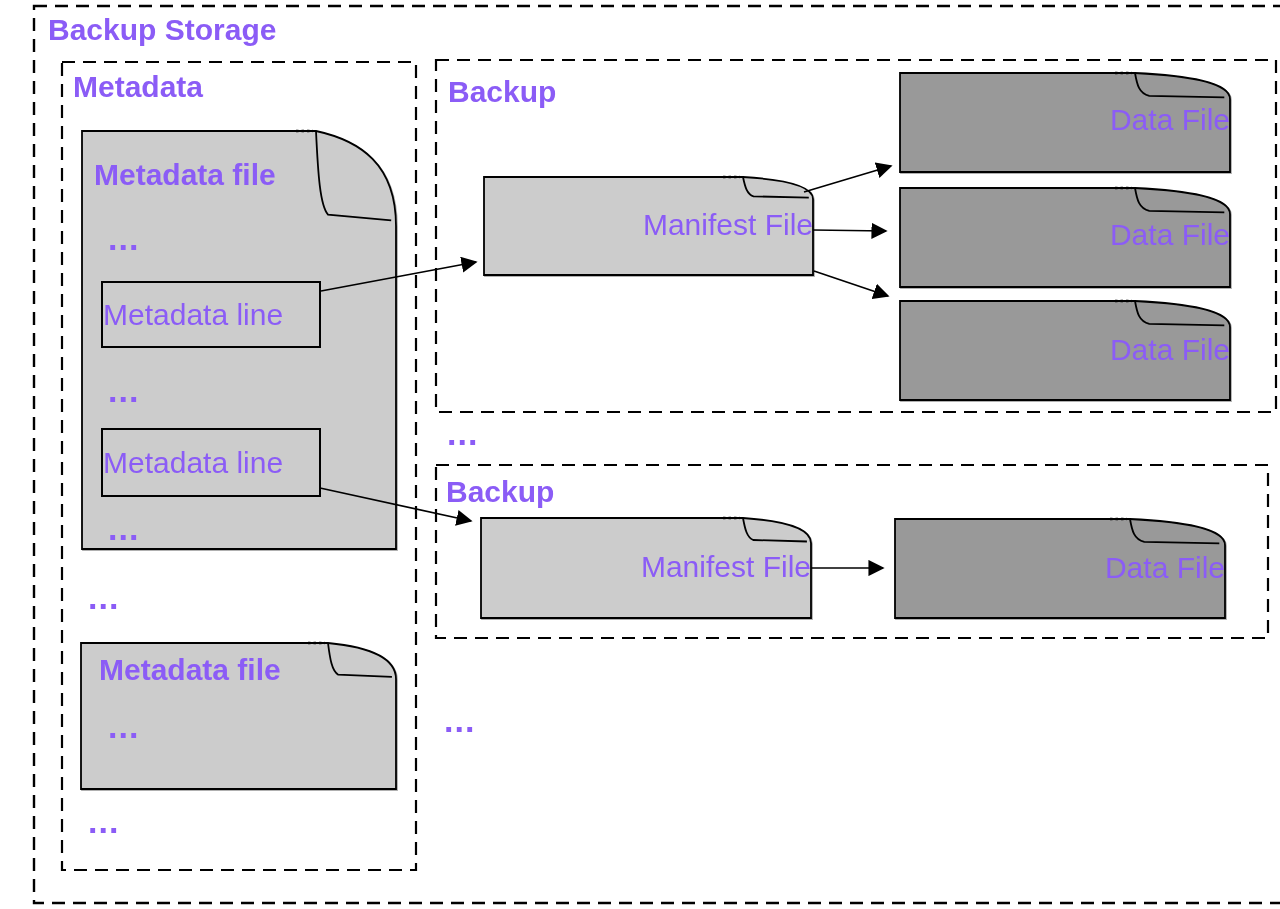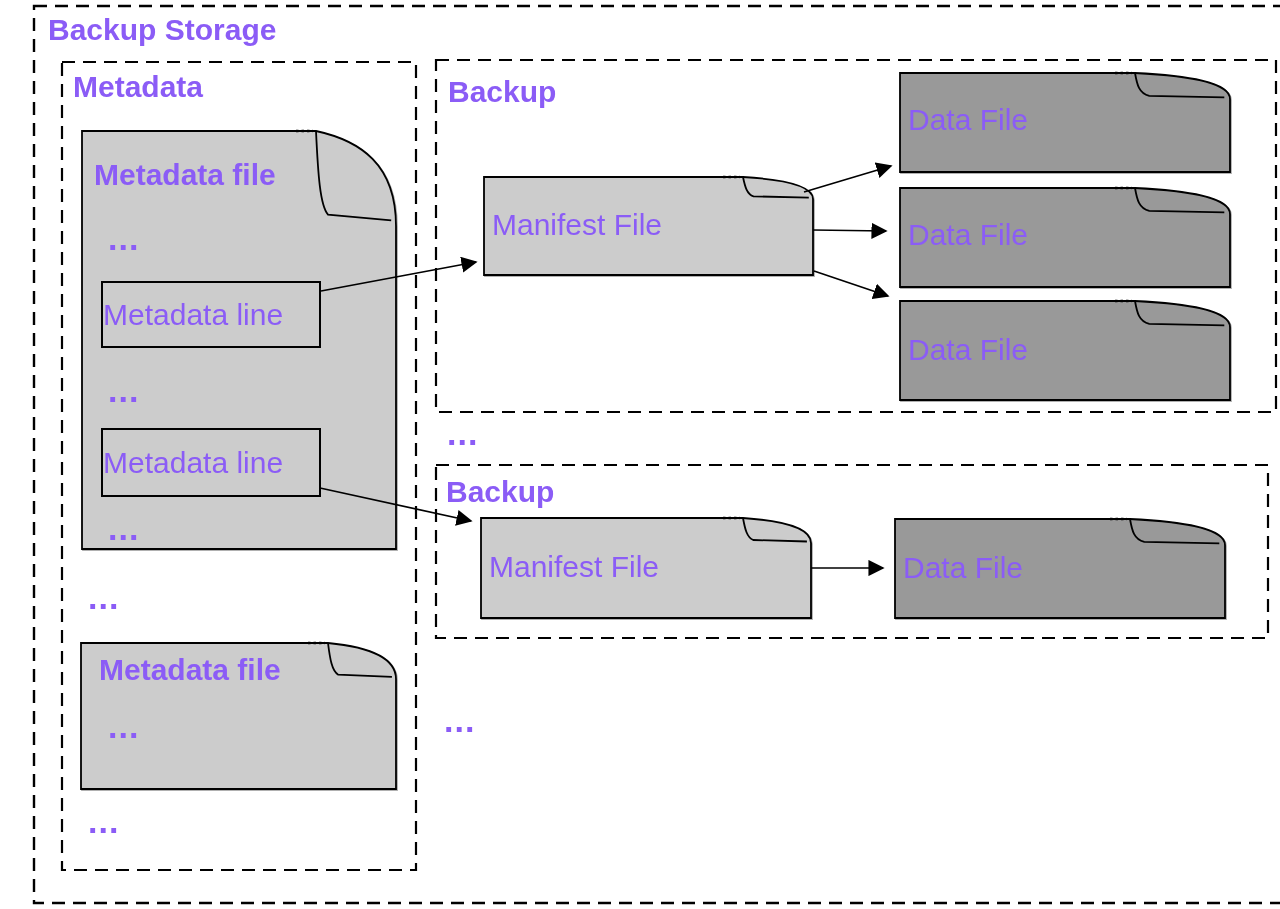--- a/index.html
+++ b/index.html
@@ -5,21 +5,21 @@
   html,body { margin:0; padding:0; background:#ffffff; }
   .stage {
     position:relative; width:1280px; height:909px; background:#ffffff;
     font-family:"Liberation Sans","DejaVu Sans",sans-serif; color:#8b5cf6;
     overflow:hidden;
     margin-left:28px;
   }
   .stage svg.layer { position:absolute; left:0; top:0; }
   .lbl { position:absolute; line-height:30px; font-size:30px; white-space:nowrap; }
   .bold { font-weight:bold; }
-  .center { text-align:left;padding-left:8px; }
+  .center { text-align:right; }
   .dots { position:absolute; font-size:34px; line-height:34px; font-weight:bold; letter-spacing:1px; white-space:nowrap; }
   .linebox {
     position:absolute; border:2px solid #000; box-sizing:border-box;
     display:flex; align-items:center; justify-content:flex-start;
     font-size:30px;
   }
   .doc { filter: drop-shadow(1px 1.5px 0 rgba(80,80,80,0.45)); }
 </style>
 </head>
 <body>

